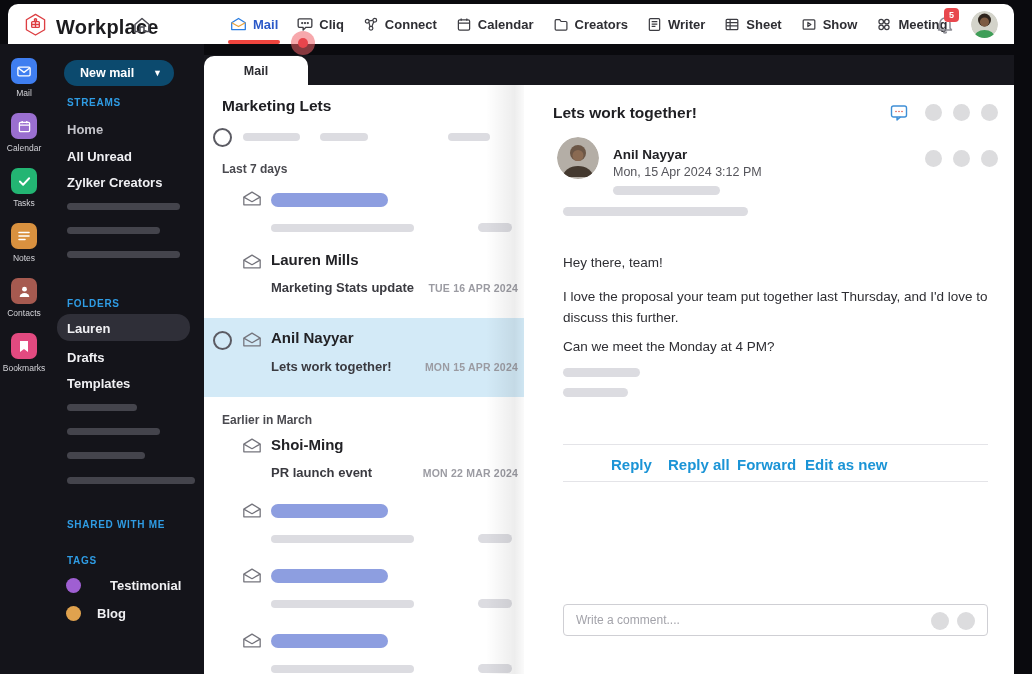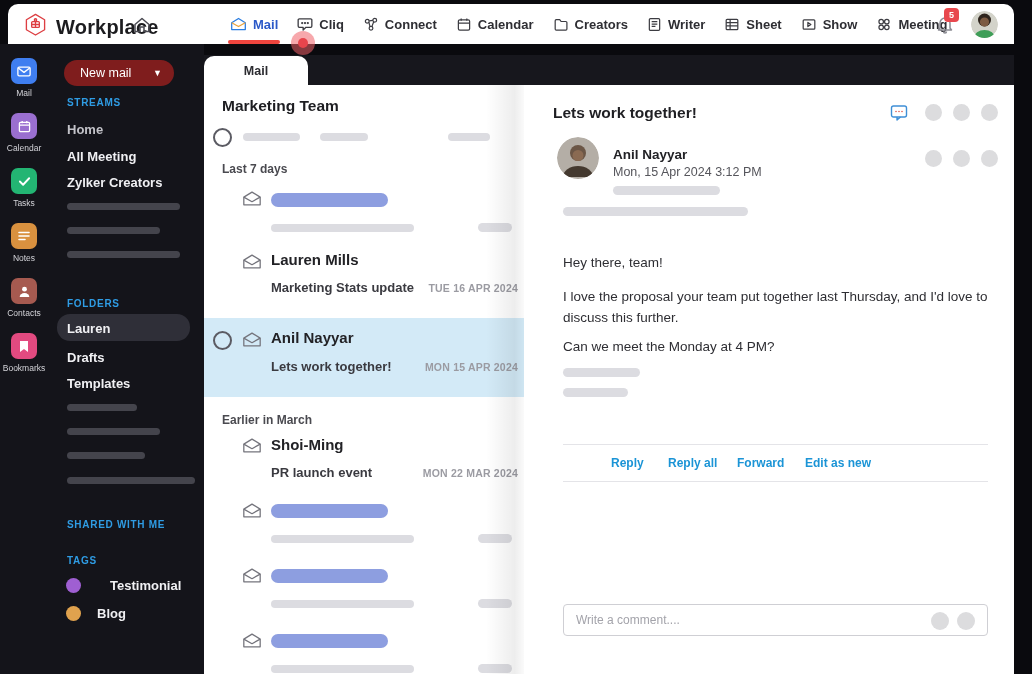--- a/index.html
+++ b/index.html
@@ -17,21 +17,21 @@
   .nav-underline { position:absolute; left:-2px; bottom:0; width:52px; height:4px; background:#f0453e; border-radius:3px; }
   .bell-badge { position:absolute; left:8px; top:-7px; min-width:15px; height:14px; background:#e8484e; color:#fff; font-size:9px; font-weight:bold; border-radius:4px; display:flex; align-items:center; justify-content:center; padding:0 3px; }
   .avatar-sm { width:27px; height:27px; border-radius:50%; overflow:hidden; }
   .click-dot-outer { left:291px; top:31px; width:24px; height:24px; border-radius:50%; background:rgba(240,97,104,.55); }
   .click-dot-inner { left:298px; top:38px; width:10px; height:10px; border-radius:50%; background:#e8444c; }
 
   
   .leftdark { left:0; top:44px; width:204px; height:630px; background:#14141a; }
   .rail-tile { left:11px; width:26px; height:26px; border-radius:7px; display:flex; align-items:center; justify-content:center; }
   .rail-label { left:0; width:48px; text-align:center; font-size:8.5px; color:#d3d3d8; }
-  .newmail-btn { left:64px; top:60px; width:110px; height:26px; background:#7f1d1d; border-radius:13px; color:#fff; font-size:12.5px; font-weight:normal; display:flex; align-items:center; cursor:pointer; }
+  .newmail-btn { left:64px; top:60px; width:110px; height:26px; background:#0c4a6e; border-radius:13px; color:#fff; font-size:12.5px; font-weight:bold; display:flex; align-items:center; cursor:pointer; }
   .newmail-btn .lbl { padding-left:16px; }
   .newmail-btn .chev { margin-left:auto; padding-right:12px; font-size:9px; }
   .side-head { left:67px; font-size:10px; font-weight:bold; letter-spacing:.7px; color:#2f9ce4; }
   .side-item { left:67px; font-size:13px; font-weight:bold; color:#f0f0f3; cursor:pointer; }
   .side-item.dim { color:#c3c3c9; font-weight:600; }
   .inbox-pill { left:57px; top:314px; width:133px; height:27px; background:#2f2f38; border-radius:13px; }
   .skd { background:#44444c; border-radius:4px; }
   .tag-dot { width:15px; height:15px; border-radius:50%; }
 
   
@@ -52,21 +52,21 @@
   .list-shadow { left:486px; top:85px; width:38px; height:589px; background:linear-gradient(to right, rgba(0,0,0,0) 0%, rgba(0,0,0,.07) 75%, rgba(0,0,0,.02) 100%); pointer-events:none; }
 
   
   .detailpane { left:524px; top:85px; width:490px; height:589px; background:#fff; }
   .detail-subject { font-size:15.5px; font-weight:bold; color:#1f1f23; }
   .detail-sender { font-size:13.5px; font-weight:bold; color:#222226; }
   .detail-date { font-size:12.5px; color:#55555b; }
   .bodytext { font-size:13.5px; color:#2e2e33; line-height:1.55; }
   .circle-ph { border-radius:50%; background:#dcdcde; }
   .hline { height:1px; background:#e4e4e8; }
-  .linktxt { font-size:12px; font-weight:600; color:#1b94d6; cursor:pointer;padding-left:48px; }
+  .linktxt { font-size:15px; font-weight:600; color:#1b94d6; cursor:pointer;padding-left:48px; }
   .comment-box { left:563px; top:604px; width:425px; height:32px; border:1px solid #cfcfd4; border-radius:4px; background:#fff; }
   .comment-input { position:absolute; left:12px; top:0; width:340px; height:30px; border:none; outline:none; font-size:12px; color:#3a3a40; font-family:"Liberation Sans", sans-serif; }
   .comment-input::placeholder { color:#a3a3aa; }
   svg { display:block; }
 </style>
 </head>
 <body>
 
 <div id="canvas">
 
@@ -238,21 +238,21 @@
   </div>
   <div class="abs rail-label" style="top:363px;">Bookmarks</div>
 
   <div class="abs newmail-btn">
     <span class="lbl">New mail</span>
     <span class="chev">▼</span>
   </div>
 
   <div class="abs side-head" style="top:97px;">STREAMS</div>
   <div class="abs side-item dim" style="top:122px;">Home</div>
-  <div class="abs side-item" style="top:149px;">All Meeting</div>
+  <div class="abs side-item" style="top:149px;">All Unread</div>
   <div class="abs side-item" style="top:175px;text-align:center;">Zylker Creators</div>
   <div class="abs skd" style="left:67px;top:203px;width:113px;height:7px;"></div>
   <div class="abs skd" style="left:67px;top:227px;width:93px;height:7px;"></div>
   <div class="abs skd" style="left:67px;top:251px;width:113px;height:7px;"></div>
 
   <div class="abs side-head" style="top:298px;">FOLDERS</div>
   <div class="abs inbox-pill"></div>
   <div class="abs side-item" style="top:321px;">Lauren</div>
   <div class="abs side-item" style="top:350px;">Drafts</div>
   <div class="abs side-item" style="top:376px;">Templates</div>
@@ -267,21 +267,21 @@
   <div class="abs side-item" style="left:110px;top:578px;">Testimonial</div>
   <div class="abs tag-dot" style="left: 66px; top: 606px; background: rgb(224, 162, 78);"></div>
   <div class="abs side-item" style="left:97px;top:606px;">Blog</div>
 
   <div class="abs tabstrip"></div>
   <div class="abs mailtab">
       <span>Mail</span>
     </div>
 
   <div class="abs listpane"></div>
-  <div class="abs list-title" style="left:222px;top:97px;">Marketing Team</div>
+  <div class="abs list-title" style="left:222px;top:97px;">Marketing Lets</div>
   <div class="abs sel-circle" style="left:213px;top:128px;"></div>
   <div class="abs sk" style="left:243px;top:133px;width:57px;height:8px;"></div>
   <div class="abs sk" style="left:320px;top:133px;width:48px;height:8px;"></div>
   <div class="abs sk" style="left:448px;top:133px;width:42px;height:8px;"></div>
   <div class="abs group-label" style="left:222px;top:162px;">Last 7 days</div>
 
   <div class="abs" style="left:242px;top:190px;">
     <svg width="20" height="17" viewBox="0 0 22 18" fill="none" stroke="#74747c" stroke-width="1.4" stroke-linejoin="round">
         <path d="M2 7.5 L11 2 L20 7.5 V16 H2 Z"></path>
         <path d="M2 7.5 L11 12.5 L20 7.5"></path>

